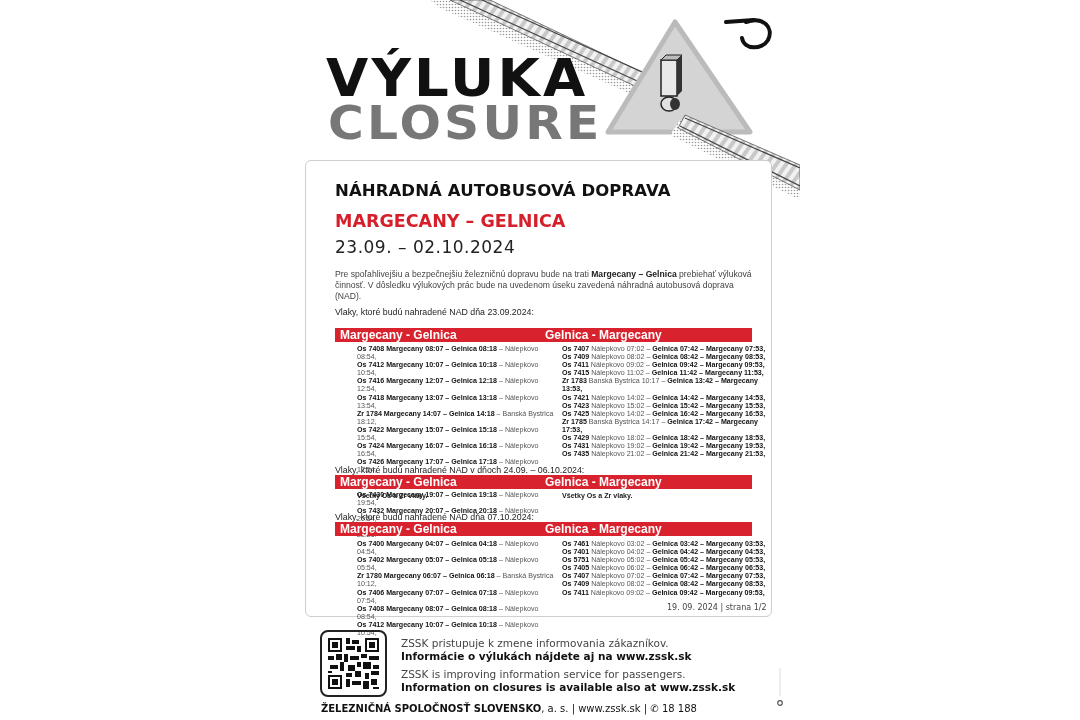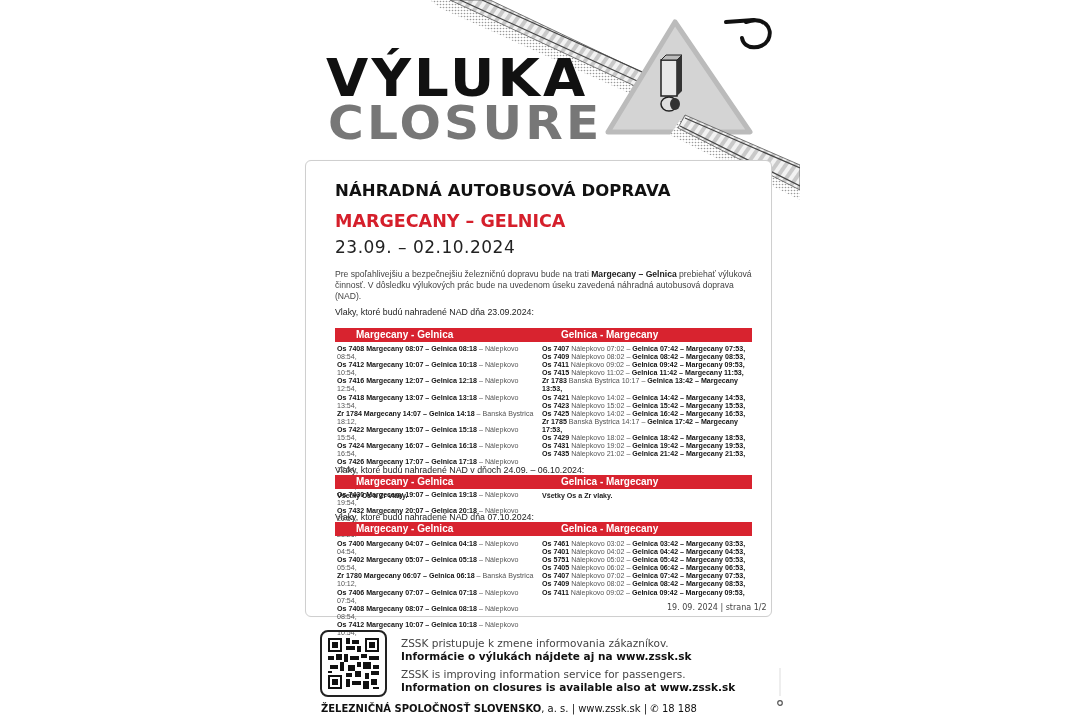--- a/index.html
+++ b/index.html
@@ -19,23 +19,23 @@
   .panel { position: absolute; left: 305px; top: 160px; width: 467px; height: 457px; border: 1px solid #cfcfcf; border-radius: 6px; background: #fff; box-shadow: 0 0 1px rgba(0,0,0,0.05); }
 
   .h-bus { position: absolute; left: 335px; top: 181px; font-family: "DejaVu Sans", sans-serif; font-weight: bold; font-size: 16.5px; color: #111; letter-spacing: 0.1px; }
   .h-route { position: absolute; left: 335px; top: 211px; font-family: "DejaVu Sans", sans-serif; font-weight: bold; font-size: 17.5px; color: #d51f2b; }
   .h-dates { position: absolute; left: 335px; top: 237px; font-family: "DejaVu Sans", sans-serif; font-size: 17px; color: #222; letter-spacing: 0.5px; }
   .intro { position: absolute; left: 335px; top: 269px; width: 420px; font-size: 8.6px; line-height: 11.2px; color: #444; }
   .intro b { color: #222; }
 
   .sec-title { position: absolute; left: 335px; font-size: 8.8px; color: #222; }
   .tbl-head { position: absolute; left: 335px; width: 417px; height: 14px; background: #d8232f; display: flex; }
-  .tbl-head span { color: #fff; font-weight: bold; font-size: 10px; line-height: 14px; padding-left: 21px; }
+  .tbl-head span { color: #fff; font-weight: bold; font-size: 12px; line-height: 14px; padding-left: 5px; }
   .tbl-head .c1 { width: 205px; }
-  .col { position: absolute; font-size: 7.1px; line-height: 8.1px; color: #222; }
+  .col { position: absolute; font-size: 7.1px; line-height: 8.1px; color: #222; margin-left: 20px; }
   .col .row { white-space: normal; }
   .col b { font-weight: bold; color: #111; }
   .col .gray { color: #555; }
   .col.left { left: 337px; width: 198px; }
   .col.right { left: 542px; width: 205px; }
 
   .footer-date { position: absolute; left: 667px; top: 603px; font-family: "DejaVu Sans", sans-serif; font-size: 8px; color: #444; }
 
   
   .qr-box { position: absolute; left: 320px; top: 630px; width: 67px; height: 67px; border: 2px solid #222; border-radius: 8px; padding: 6px; }

